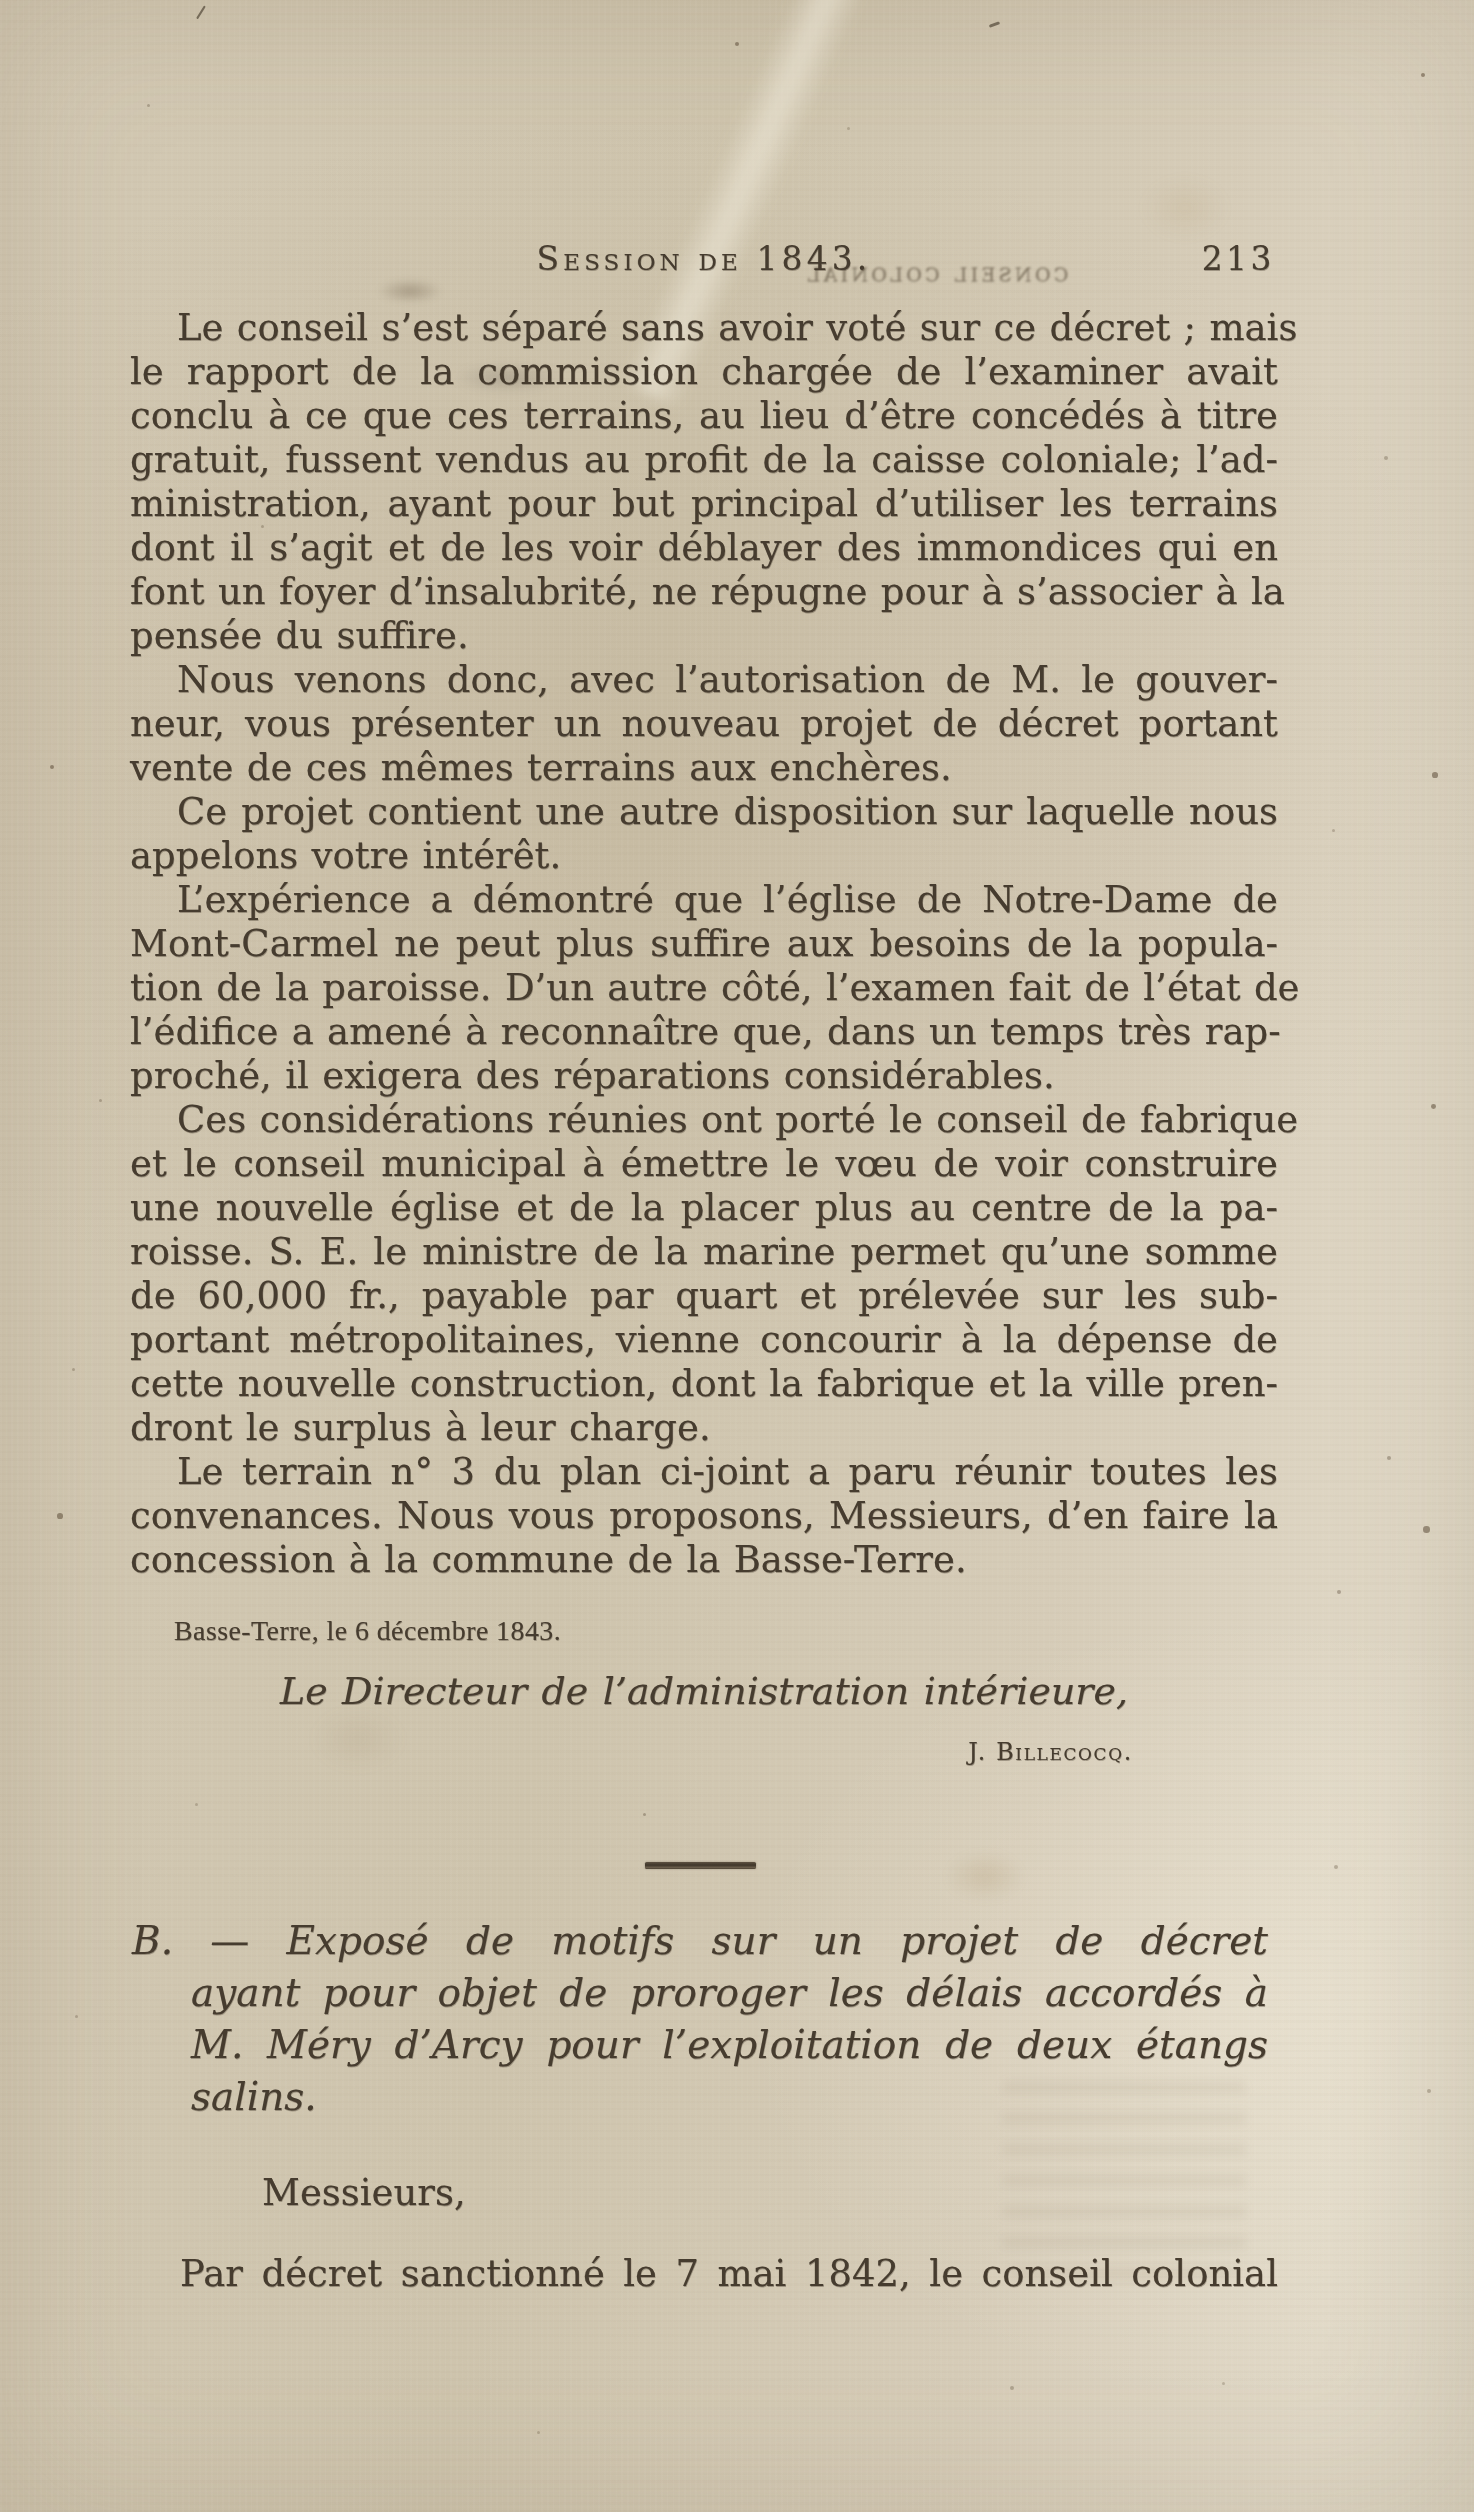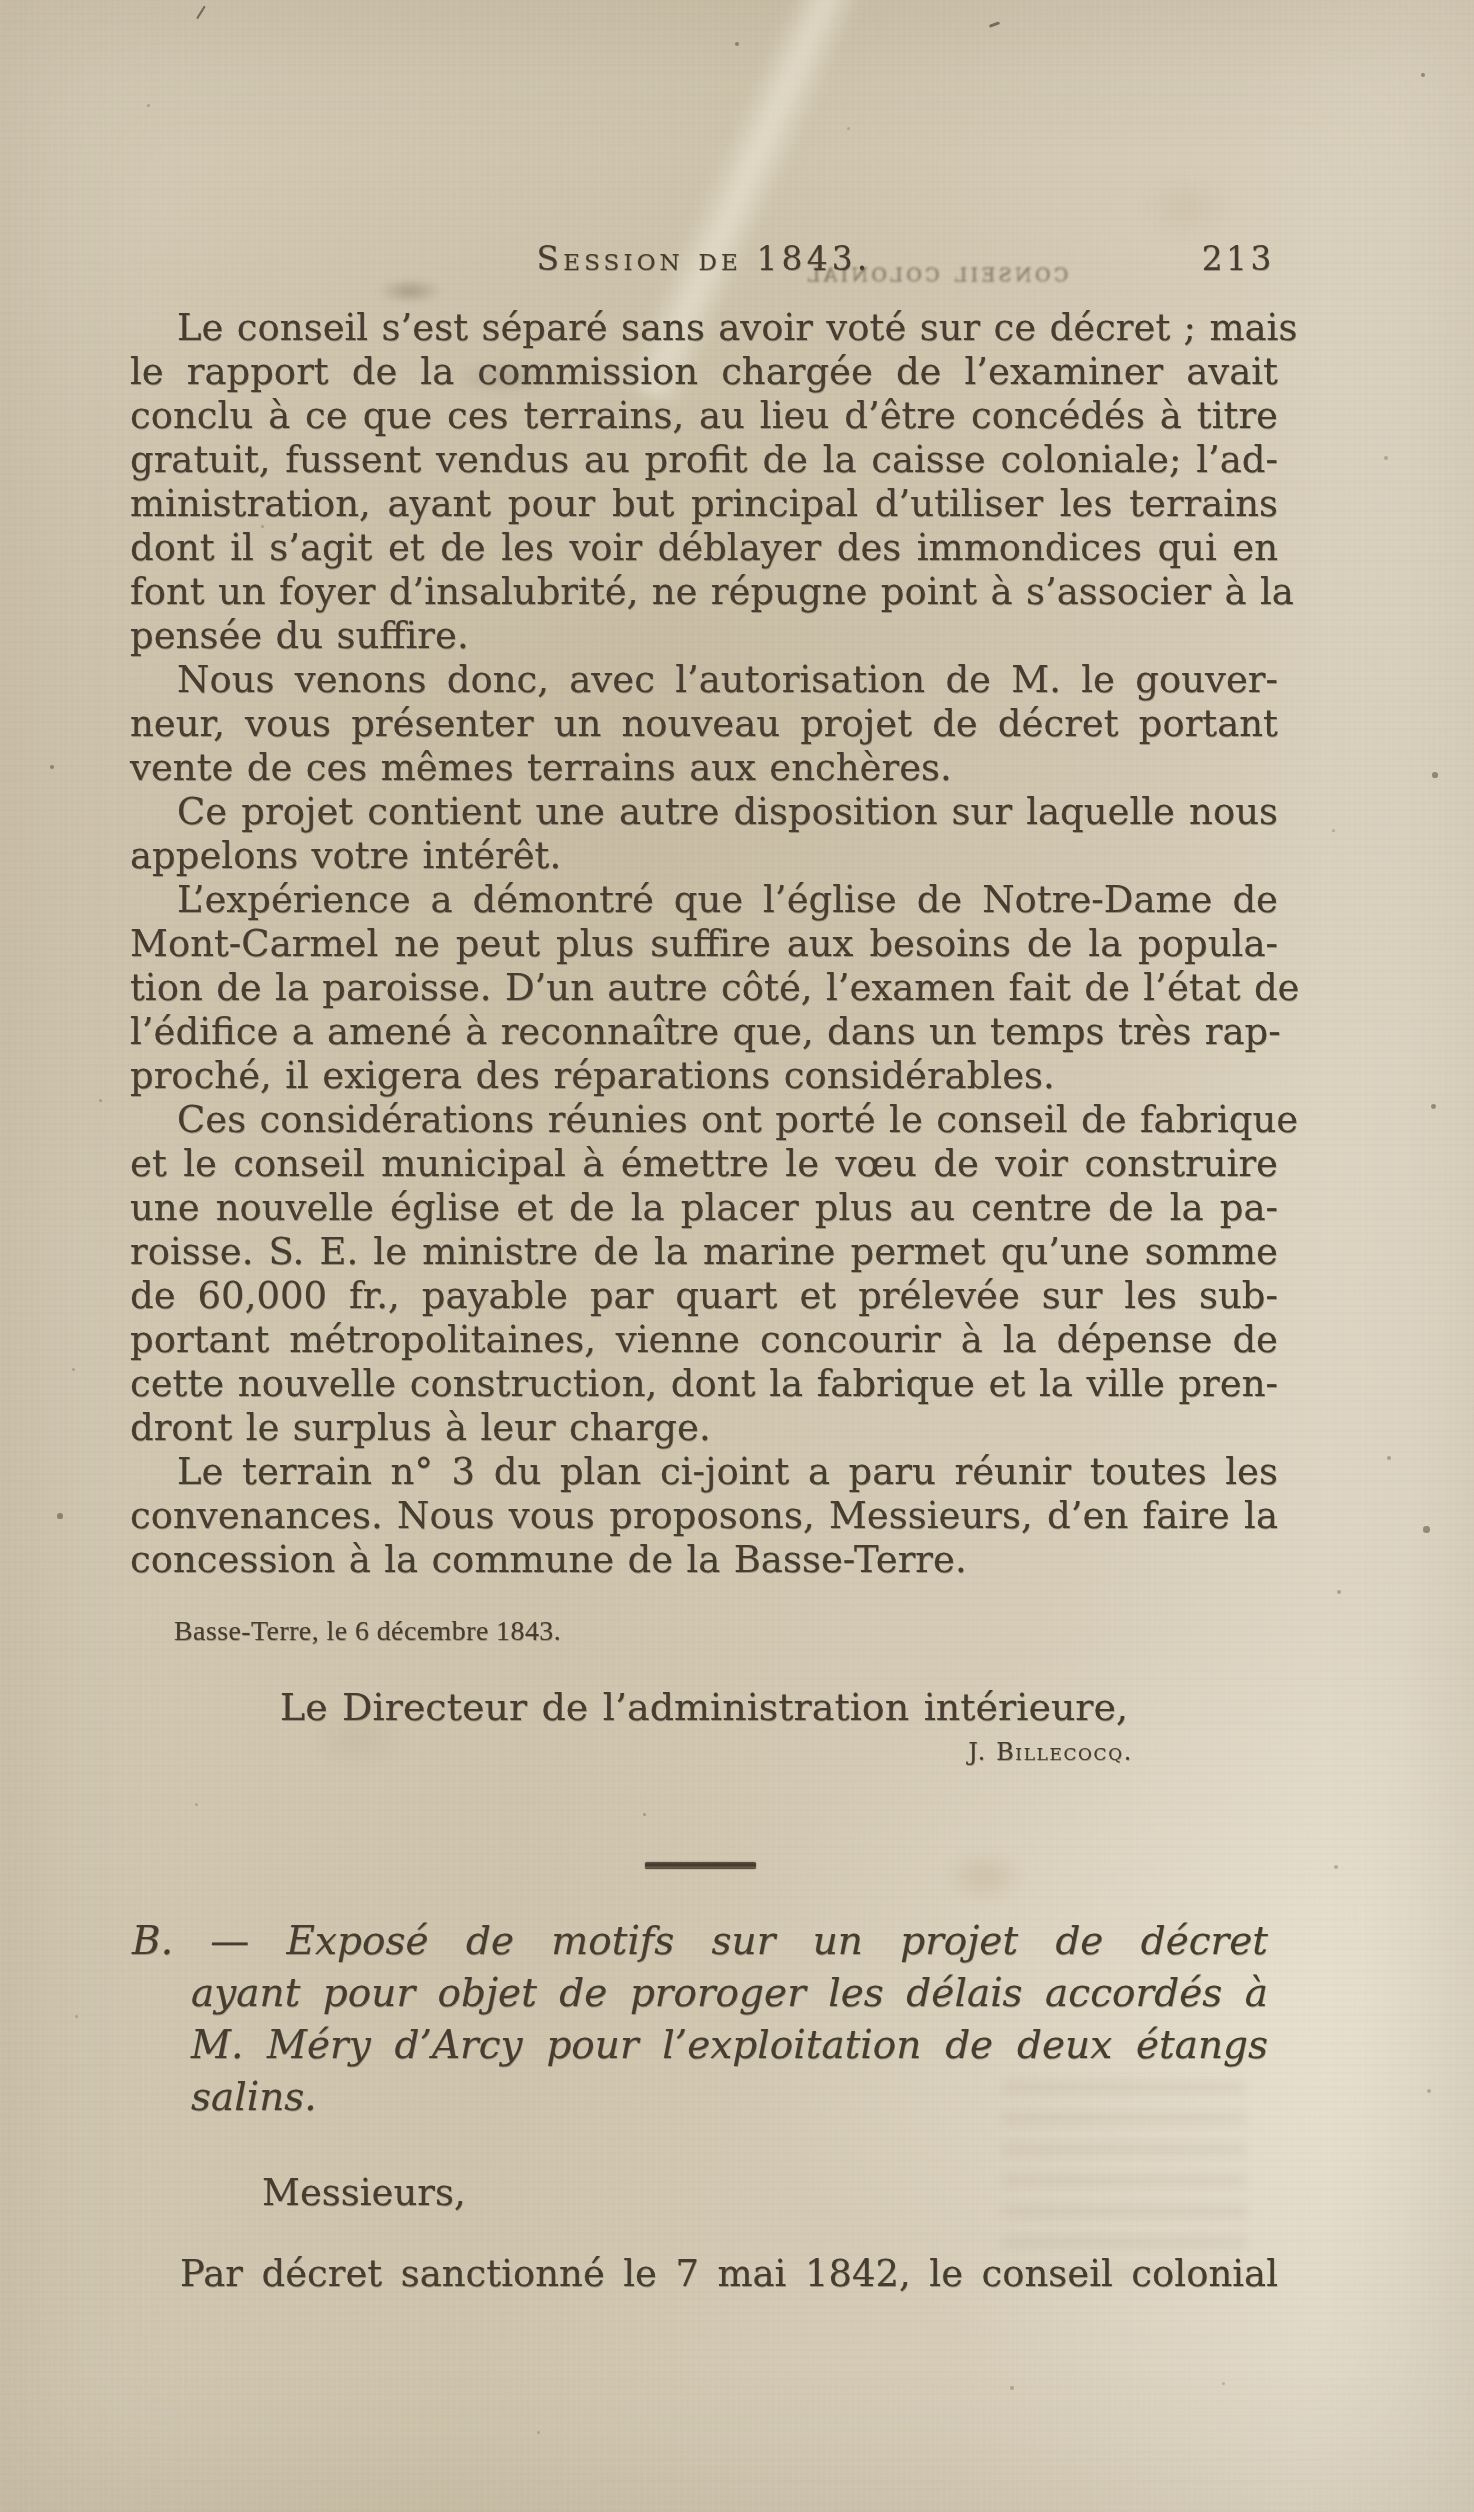--- a/index.html
+++ b/index.html
@@ -43,21 +43,21 @@
     font-variant:small-caps;font-size:33px;letter-spacing:4.1px;line-height:39px;
   }
   .pagenum{ position:absolute;right:3.3px;top:0;font-size:33px;letter-spacing:3.3px;line-height:39px; }
   
   .body-block{ position:absolute;left:130px;top:306px;width:1148px; }
   
   .dateline{ position:absolute;left:174px;top:1615px;font-size:28px;letter-spacing:0.4px;font-family:Liberation Serif, serif; }
   
   .sig-title{
     position:absolute;left:130px;top:1669px;width:1148px;text-align:center;
-    font-size:38px;word-spacing:2.4px;margin-top:16px;
+    font-style:italic;font-size:38px;word-spacing:2.4px;
   }
   .sig-name{
     position:absolute;left:130px;top:1738px;width:1003px;text-align:right;
     font-variant:small-caps;font-size:24px;letter-spacing:1.6px;
   }
   .divider{
     position:absolute;left:645px;top:1862px;width:111px;height:7.3px;border-radius:1.6px;
     background:linear-gradient(180deg,#5d5141 0%, #3f362a 45%, #6a5d4b 80%, #4a4033 100%);
     box-shadow:0 0 1.6px rgba(70,60,47,0.5);
   }
@@ -131,21 +131,21 @@
   </div>
 
   <div class="body-block ink">
       <div class="paragraph">
         <div class="line first">Le conseil s’est séparé sans avoir voté sur ce décret ; mais</div>
         <div class="line">le rapport de la commission chargée de l’examiner avait</div>
         <div class="line">conclu à ce que ces terrains, au lieu d’être concédés à titre</div>
         <div class="line">gratuit, fussent vendus au profit de la caisse coloniale; l’ad-</div>
         <div class="line">ministration, ayant pour but principal d’utiliser les terrains</div>
         <div class="line">dont il s’agit et de les voir déblayer des immondices qui en</div>
-        <div class="line">font un foyer d’insalubrité, ne répugne point à s’associer à la</div>
+        <div class="line">font un foyer d’insalubrité, ne répugne pour à s’associer à la</div>
         <div class="line last">pensée du suffire.</div>
       </div>
       <div class="paragraph">
         <div class="line first">Nous venons donc, avec l’autorisation de M. le gouver-</div>
         <div class="line">neur, vous présenter un nouveau projet de décret portant</div>
         <div class="line last">vente de ces mêmes terrains aux enchères.</div>
       </div>
       <div class="paragraph">
         <div class="line first">Ce projet contient une autre disposition sur laquelle nous</div>
         <div class="line last">appelons votre intérêt.</div>

